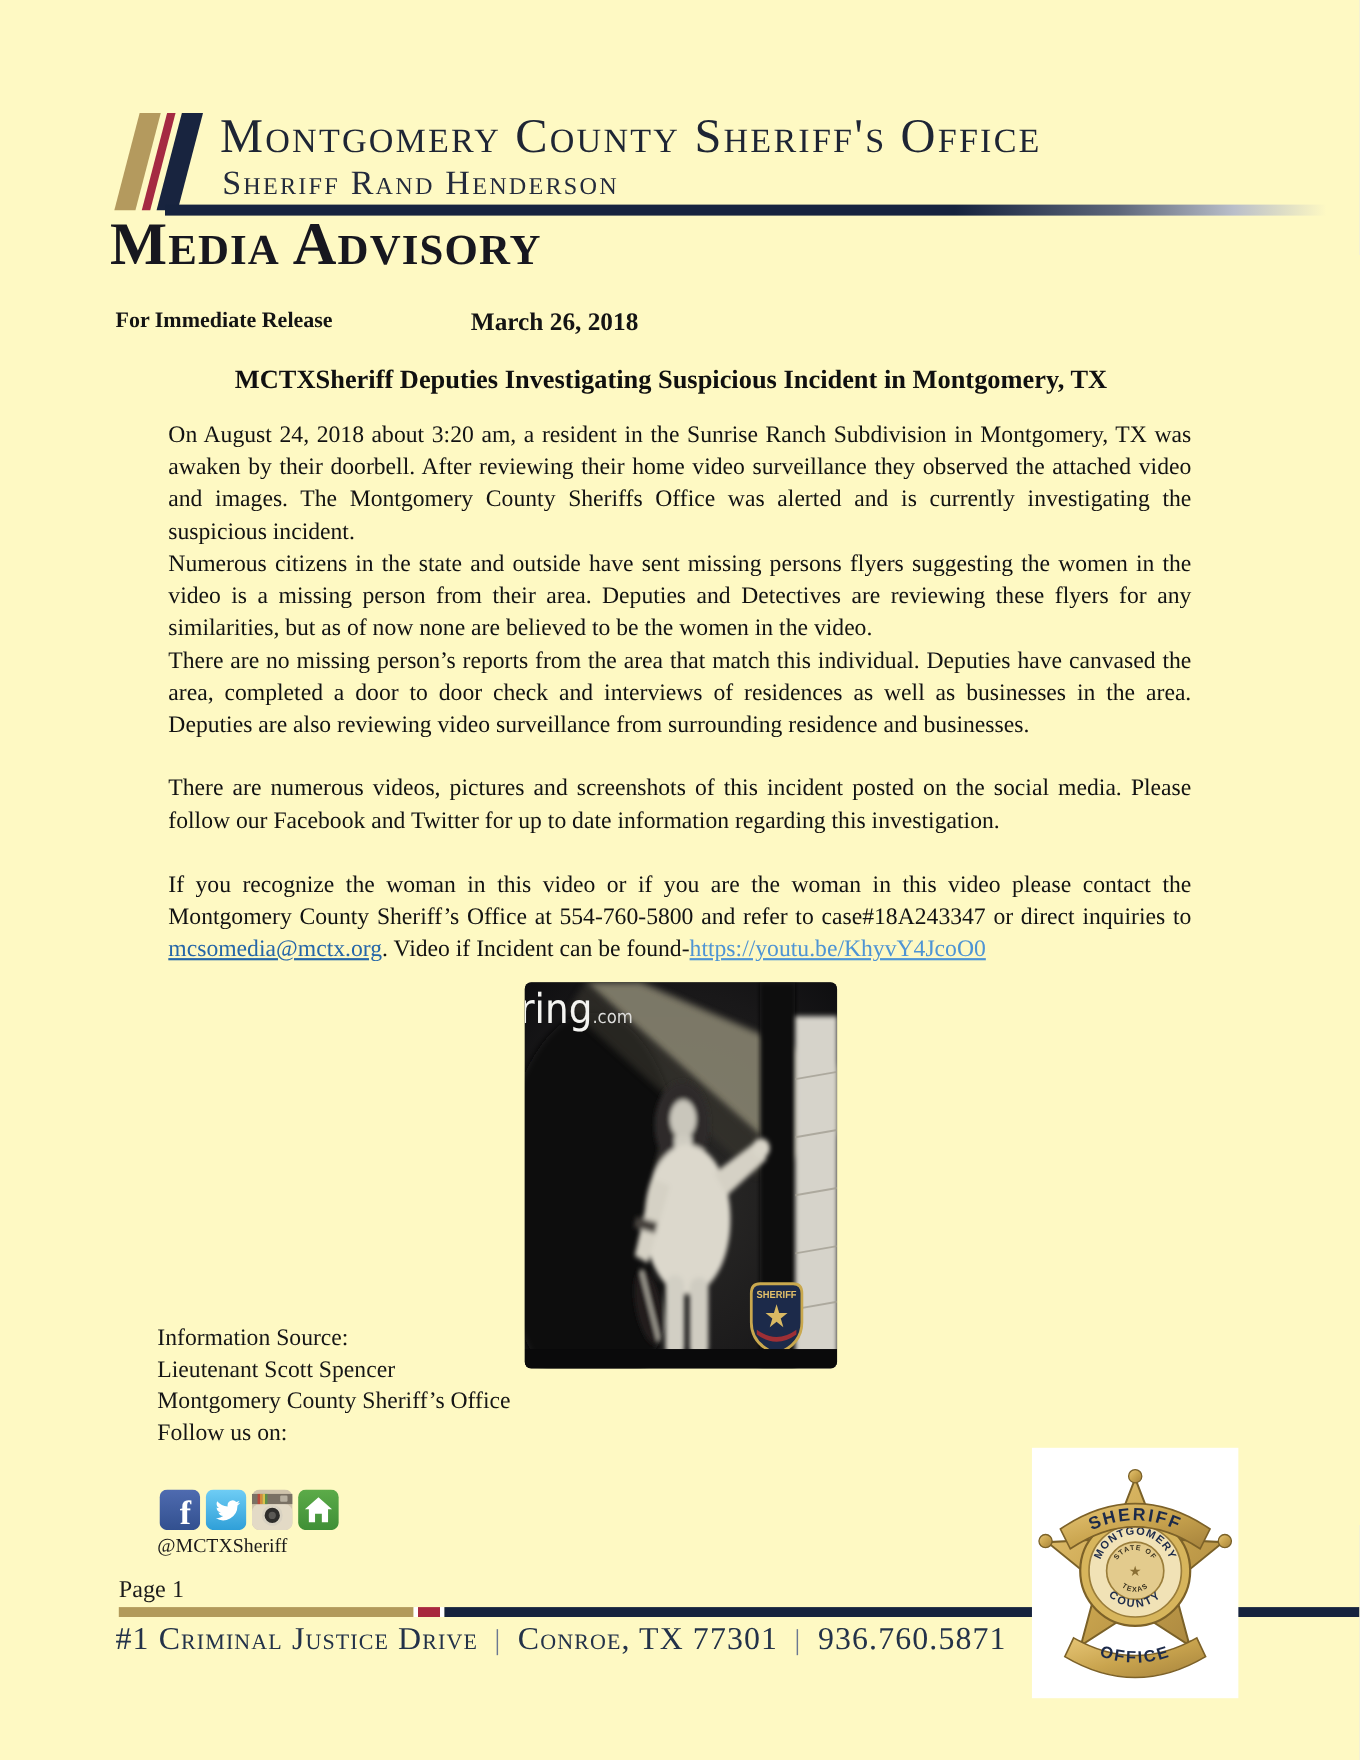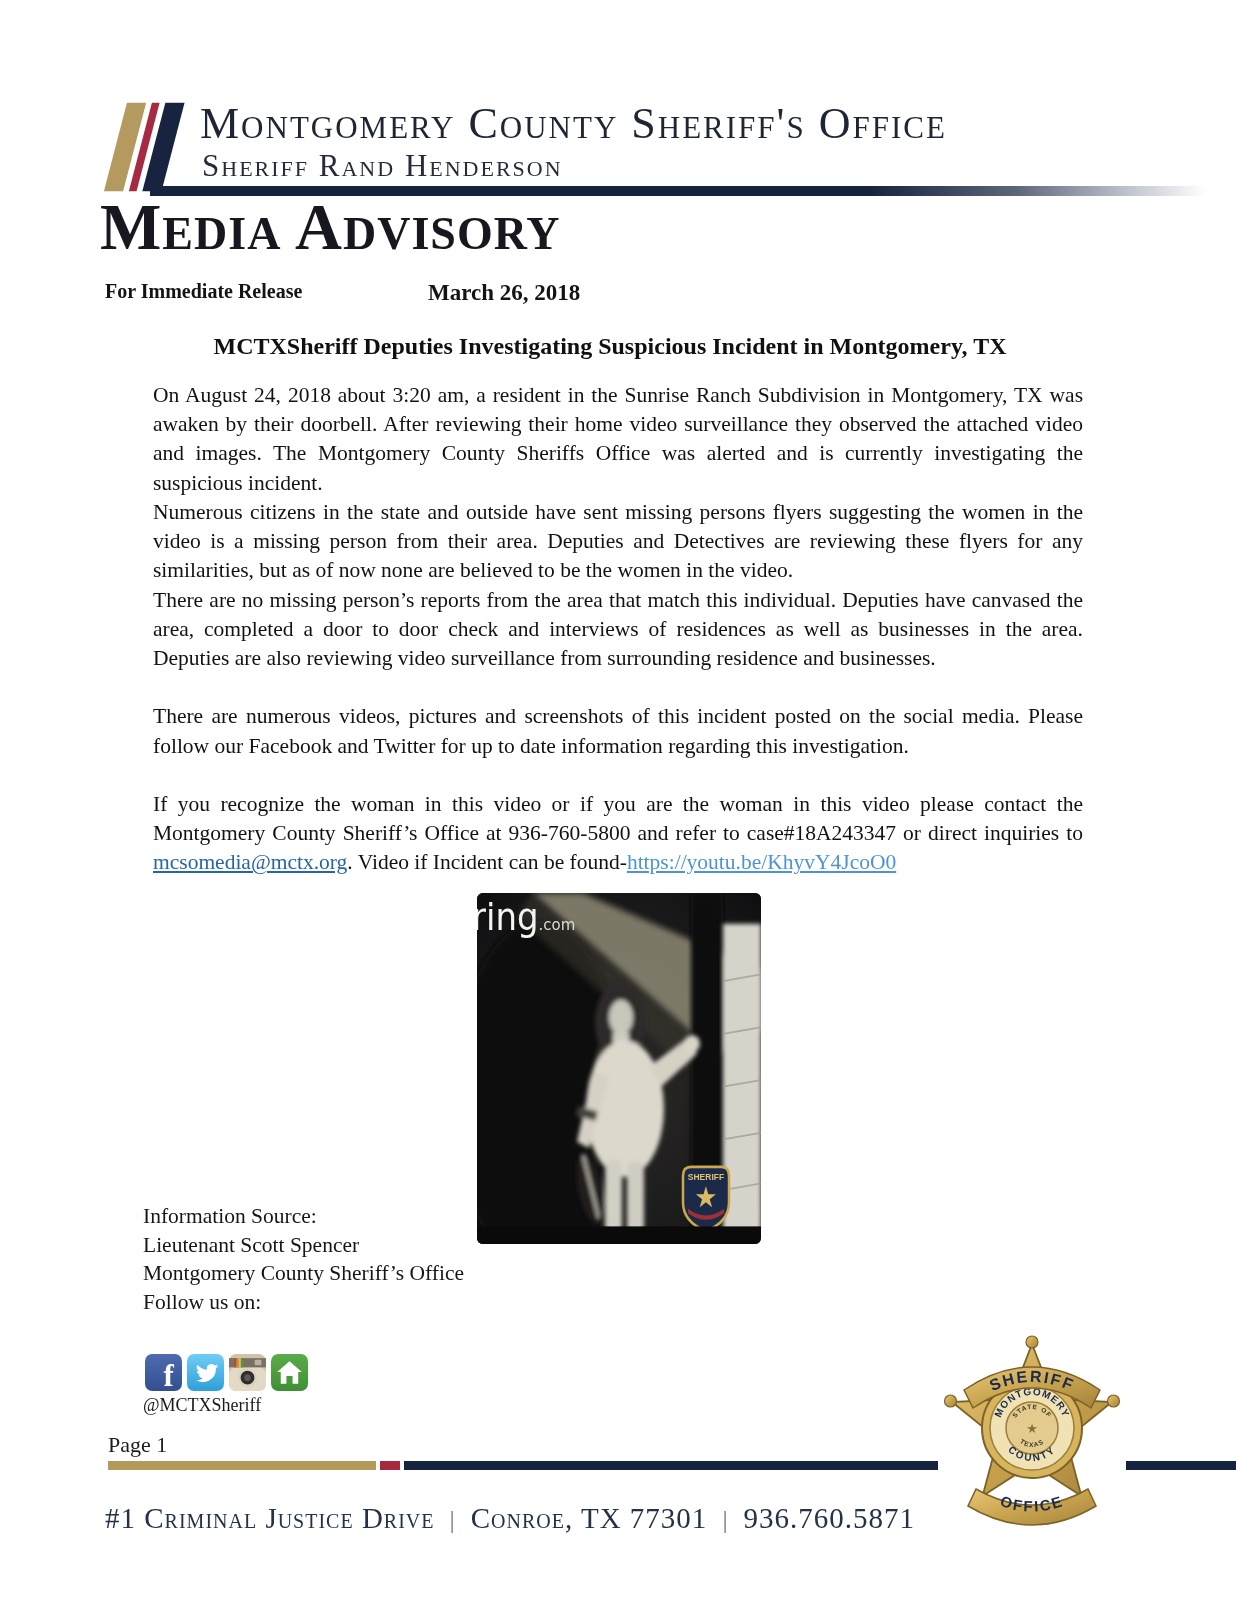--- a/index.html
+++ b/index.html
@@ -1,37 +1,37 @@
 <!DOCTYPE html>
 <html><head>
 <meta charset="utf-8">
 <style>
   html,body{margin:0;padding:0;background:#e9e9e9;}
   .page{
-    position:relative;width:1236px;height:1600px;background:#ffffff;
+    position:relative;width:1236px;height:1600px;background:#fef9c3;
     font-family:"Liberation Serif", serif;color:#141414;overflow:hidden;
     margin:0 auto;
   }
   
   .logo-stripes{position:absolute;left:102px;top:98px;width:96px;height:98px;}
   .org-name{
     position:absolute;left:200px;top:102px;font-variant:small-caps;
     font-size:44px;letter-spacing:2px;color:#1e2534;white-space:nowrap;line-height:1;
   }
   .sheriff-name{
     position:absolute;left:202px;top:150px;font-variant:small-caps;
     font-size:31px;letter-spacing:2px;color:#242b3c;white-space:nowrap;line-height:1;
   }
   .header-rule{
     position:absolute;left:150px;top:186px;width:1056px;height:10px;
     background:linear-gradient(to right,#16233e 0%,#16233e 68%,#5d6679 82%,#b9bec9 92%,rgba(255,255,255,0) 100%);
   }
   .doctype{
     position:absolute;left:100px;top:192px;margin:0;font-variant:small-caps;
-    font-size:65px;font-weight:bold;letter-spacing:1px;color:#17171f;line-height:1.1;white-space:nowrap;
+    font-size:55px;font-weight:bold;letter-spacing:1px;color:#17171f;line-height:1.1;white-space:nowrap;
   }
   
   .release-label{position:absolute;left:105px;top:280px;font-size:20px;font-weight:bold;white-space:nowrap;}
   .release-date{position:absolute;left:428px;top:280px;font-size:23px;font-weight:bold;white-space:nowrap;}
   
   .headline{
     position:absolute;left:0;top:333px;width:1220px;margin:0;text-align:center;
     font-size:24px;font-weight:bold;color:#101010;
   }
   
@@ -57,21 +57,21 @@
   .handle{position:absolute;left:143px;top:1395px;font-size:18px;color:#1a1a1a;}
   
   .page-label{position:absolute;left:108px;top:1432px;font-size:22px;color:#1c1c1c;}
   .footer-bar{position:absolute;left:108px;top:1461px;width:1128px;height:9px;display:flex;z-index:1;}
   .footer-bar .seg-gold{width:268px;background:#b29a5b;}
   .footer-bar .seg-gap{width:4px;background:#ffffff;}
   .footer-bar .seg-red{width:20px;background:#a8293e;}
   .footer-bar .seg-navy{flex:1;background:#16233e;}
   .footer-address{
     position:absolute;left:105px;top:1474px;font-variant:small-caps;font-size:29px;
-    letter-spacing:1px;color:#233249;white-space:nowrap;margin-top:28px;
+    letter-spacing:1px;color:#233249;white-space:nowrap;
   }
   .footer-address .sep{color:#6b7892;font-size:26px;padding:0 15px;font-variant:normal;}
   .badge-wrap{position:absolute;left:938px;top:1316px;width:188px;height:228px;z-index:5;}
   .badge-wrap svg{display:block;width:100%;height:100%;}
 </style>
 </head>
 <body>
 
 <div class="page">
 
@@ -89,21 +89,21 @@
   <div class="release-label">For Immediate Release</div>
   <div class="release-date">March 26, 2018</div>
 
   <h2 class="headline">MCTXSheriff Deputies Investigating Suspicious Incident in Montgomery, TX</h2>
 
   <div class="body-copy">
     <p>On August 24, 2018 about 3:20 am, a resident in the Sunrise Ranch Subdivision in Montgomery, TX was awaken by their doorbell. After reviewing their home video surveillance they observed the attached video and images.  The Montgomery County Sheriffs Office was alerted and is currently investigating the suspicious incident.</p>
     <p>Numerous citizens in the state and outside have sent missing persons flyers suggesting the women in the video is a missing person from their area.  Deputies and Detectives are reviewing these flyers for any similarities, but as of now none are believed to be the women in the video.</p>
     <p>There are no missing person’s reports from the area that match this individual. Deputies have canvased the area, completed a door to door check and interviews of residences as well as businesses in the area. Deputies are also reviewing video surveillance from surrounding residence and businesses.</p>
     <p class="spaced">There are numerous videos, pictures and screenshots of this incident posted on the social media.  Please follow our Facebook and Twitter for up to date information regarding this investigation.</p>
-    <p class="spaced"><span>If you recognize the woman in this video or if you are the woman in this video please contact the Montgomery County Sheriff’s Office at 936-760-5800 and refer to case#18A243347 or direct inquiries to </span><a class="link-email">mcsomedia@mctx.org</a><span>.  Video if Incident can be found-</span><a class="link-video">https://youtu.be/KhyvY4JcoO0</a></p>
+    <p class="spaced"><span>If you recognize the woman in this video or if you are the woman in this video please contact the Montgomery County Sheriff’s Office at 554-760-5800 and refer to case#18A243347 or direct inquiries to </span><a class="link-email">mcsomedia@mctx.org</a><span>.  Video if Incident can be found-</span><a class="link-video">https://youtu.be/KhyvY4JcoO0</a></p>
   </div>
 
   <figure class="photo-figure">
     <svg viewBox="0 0 284 319" preserveAspectRatio="none" aria-hidden="true">
       <defs>
         <filter id="b2">
             <feGaussianBlur stdDeviation="2"></feGaussianBlur>
           </filter>
         <filter id="b3">
             <feGaussianBlur stdDeviation="3"></feGaussianBlur>

